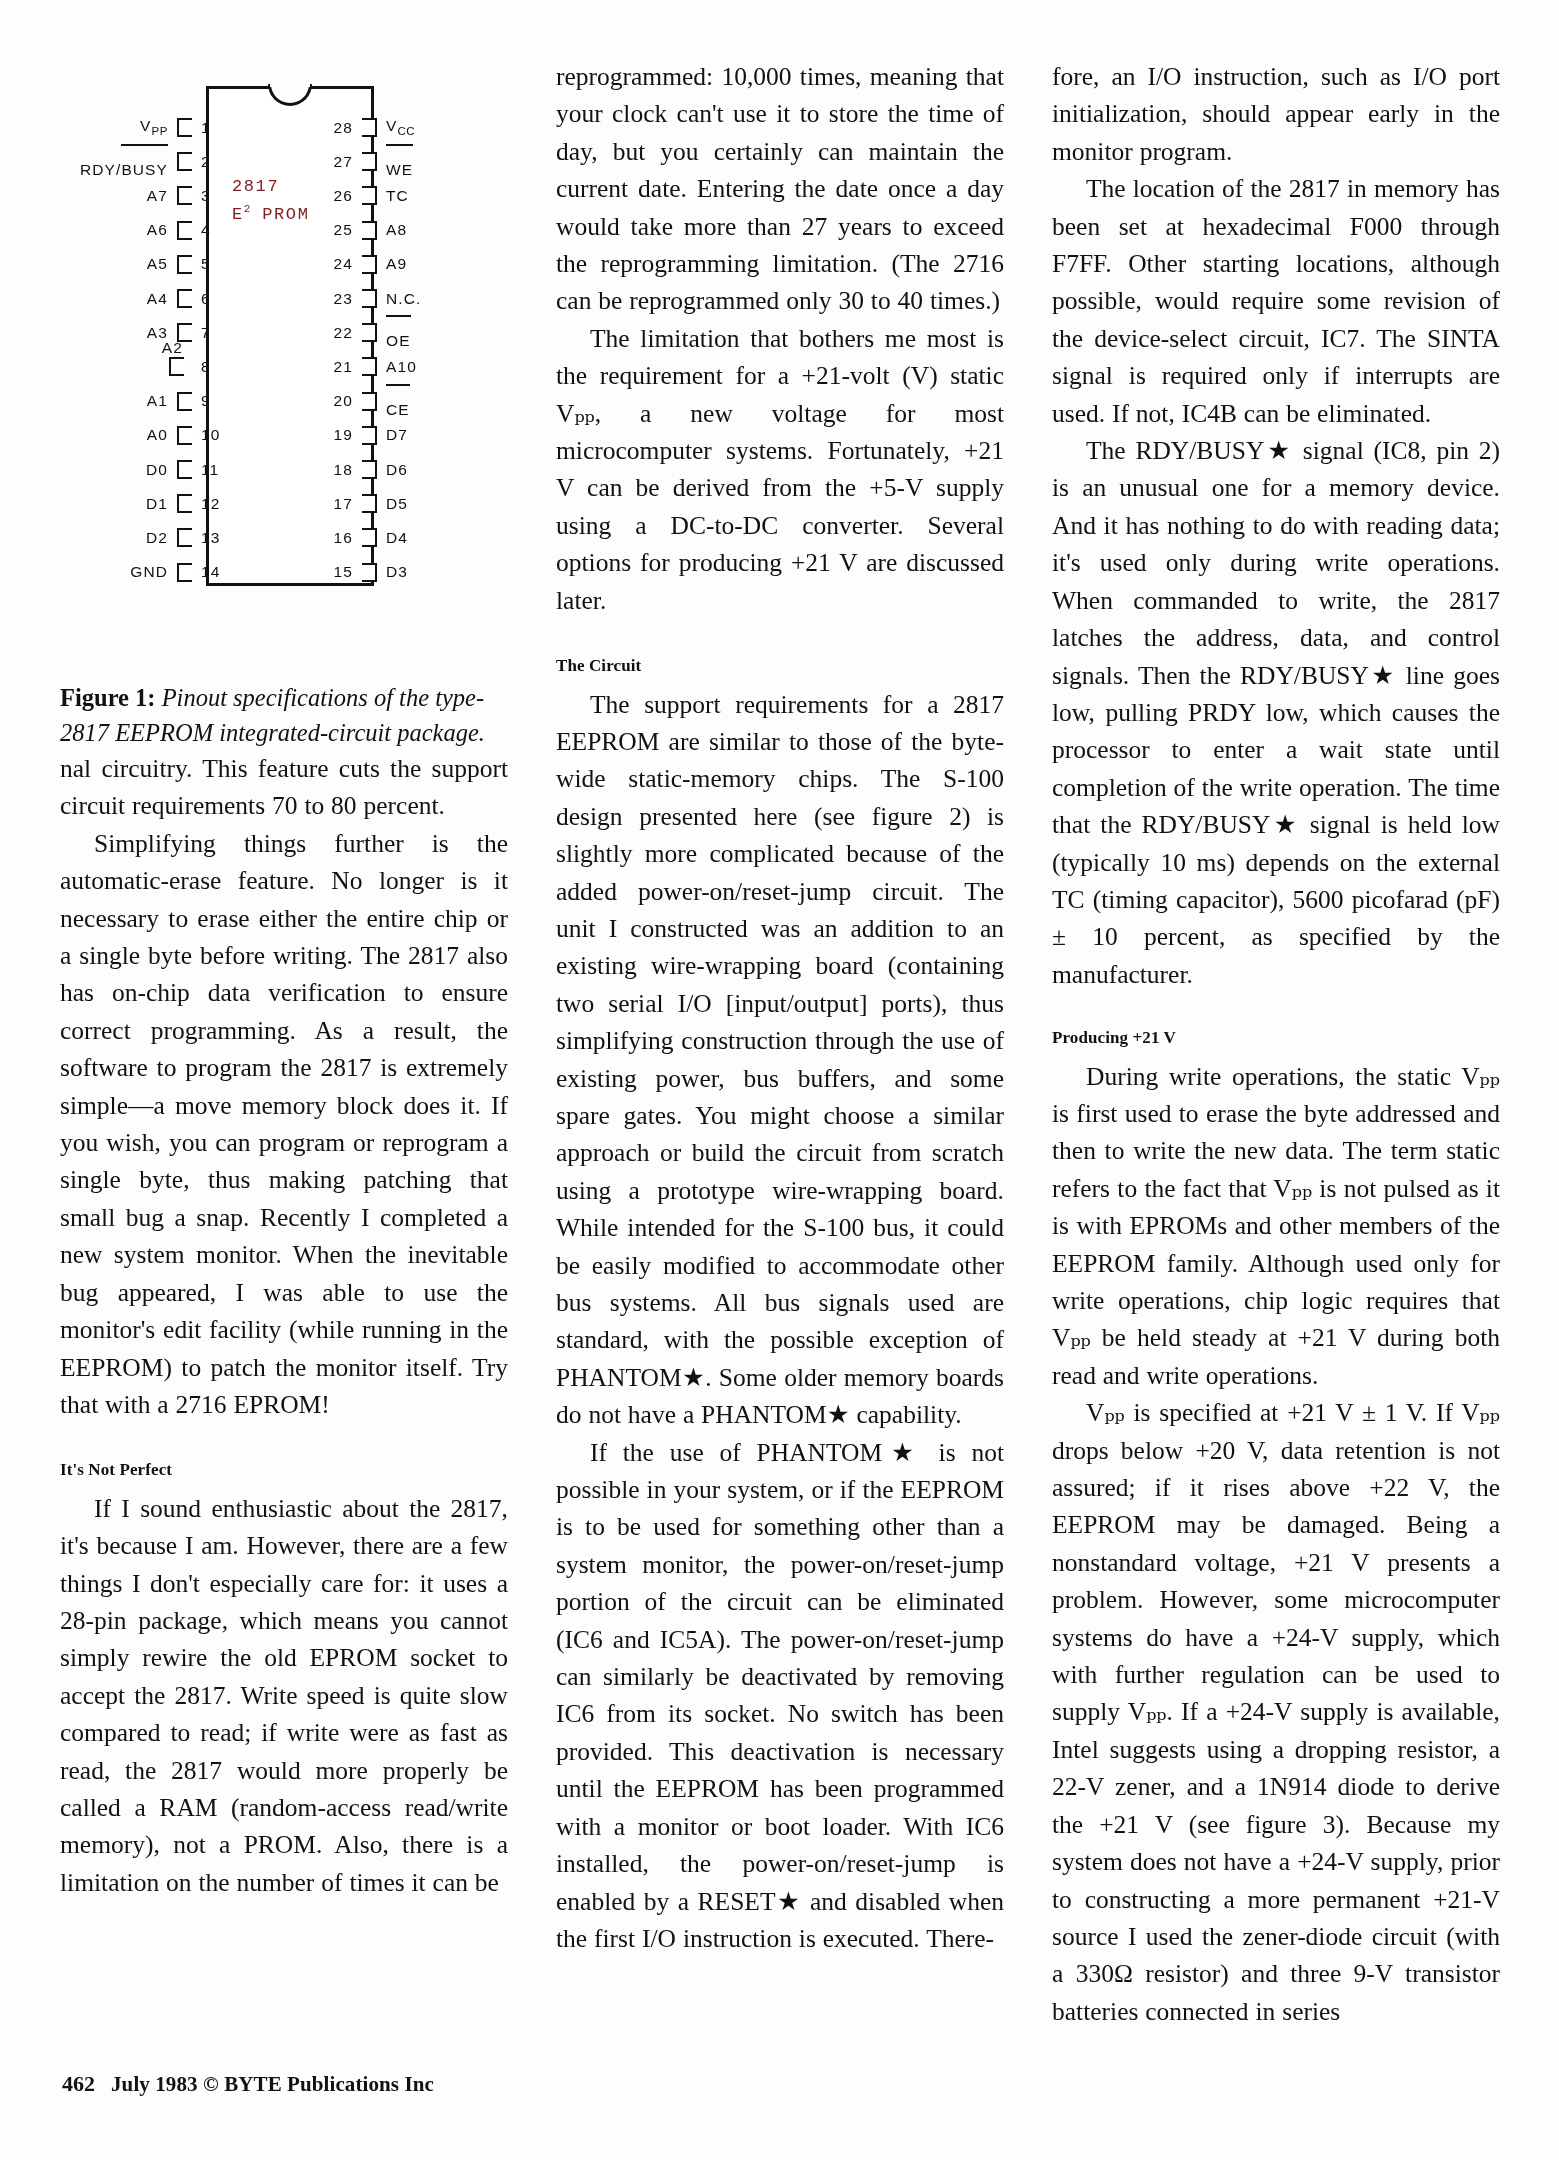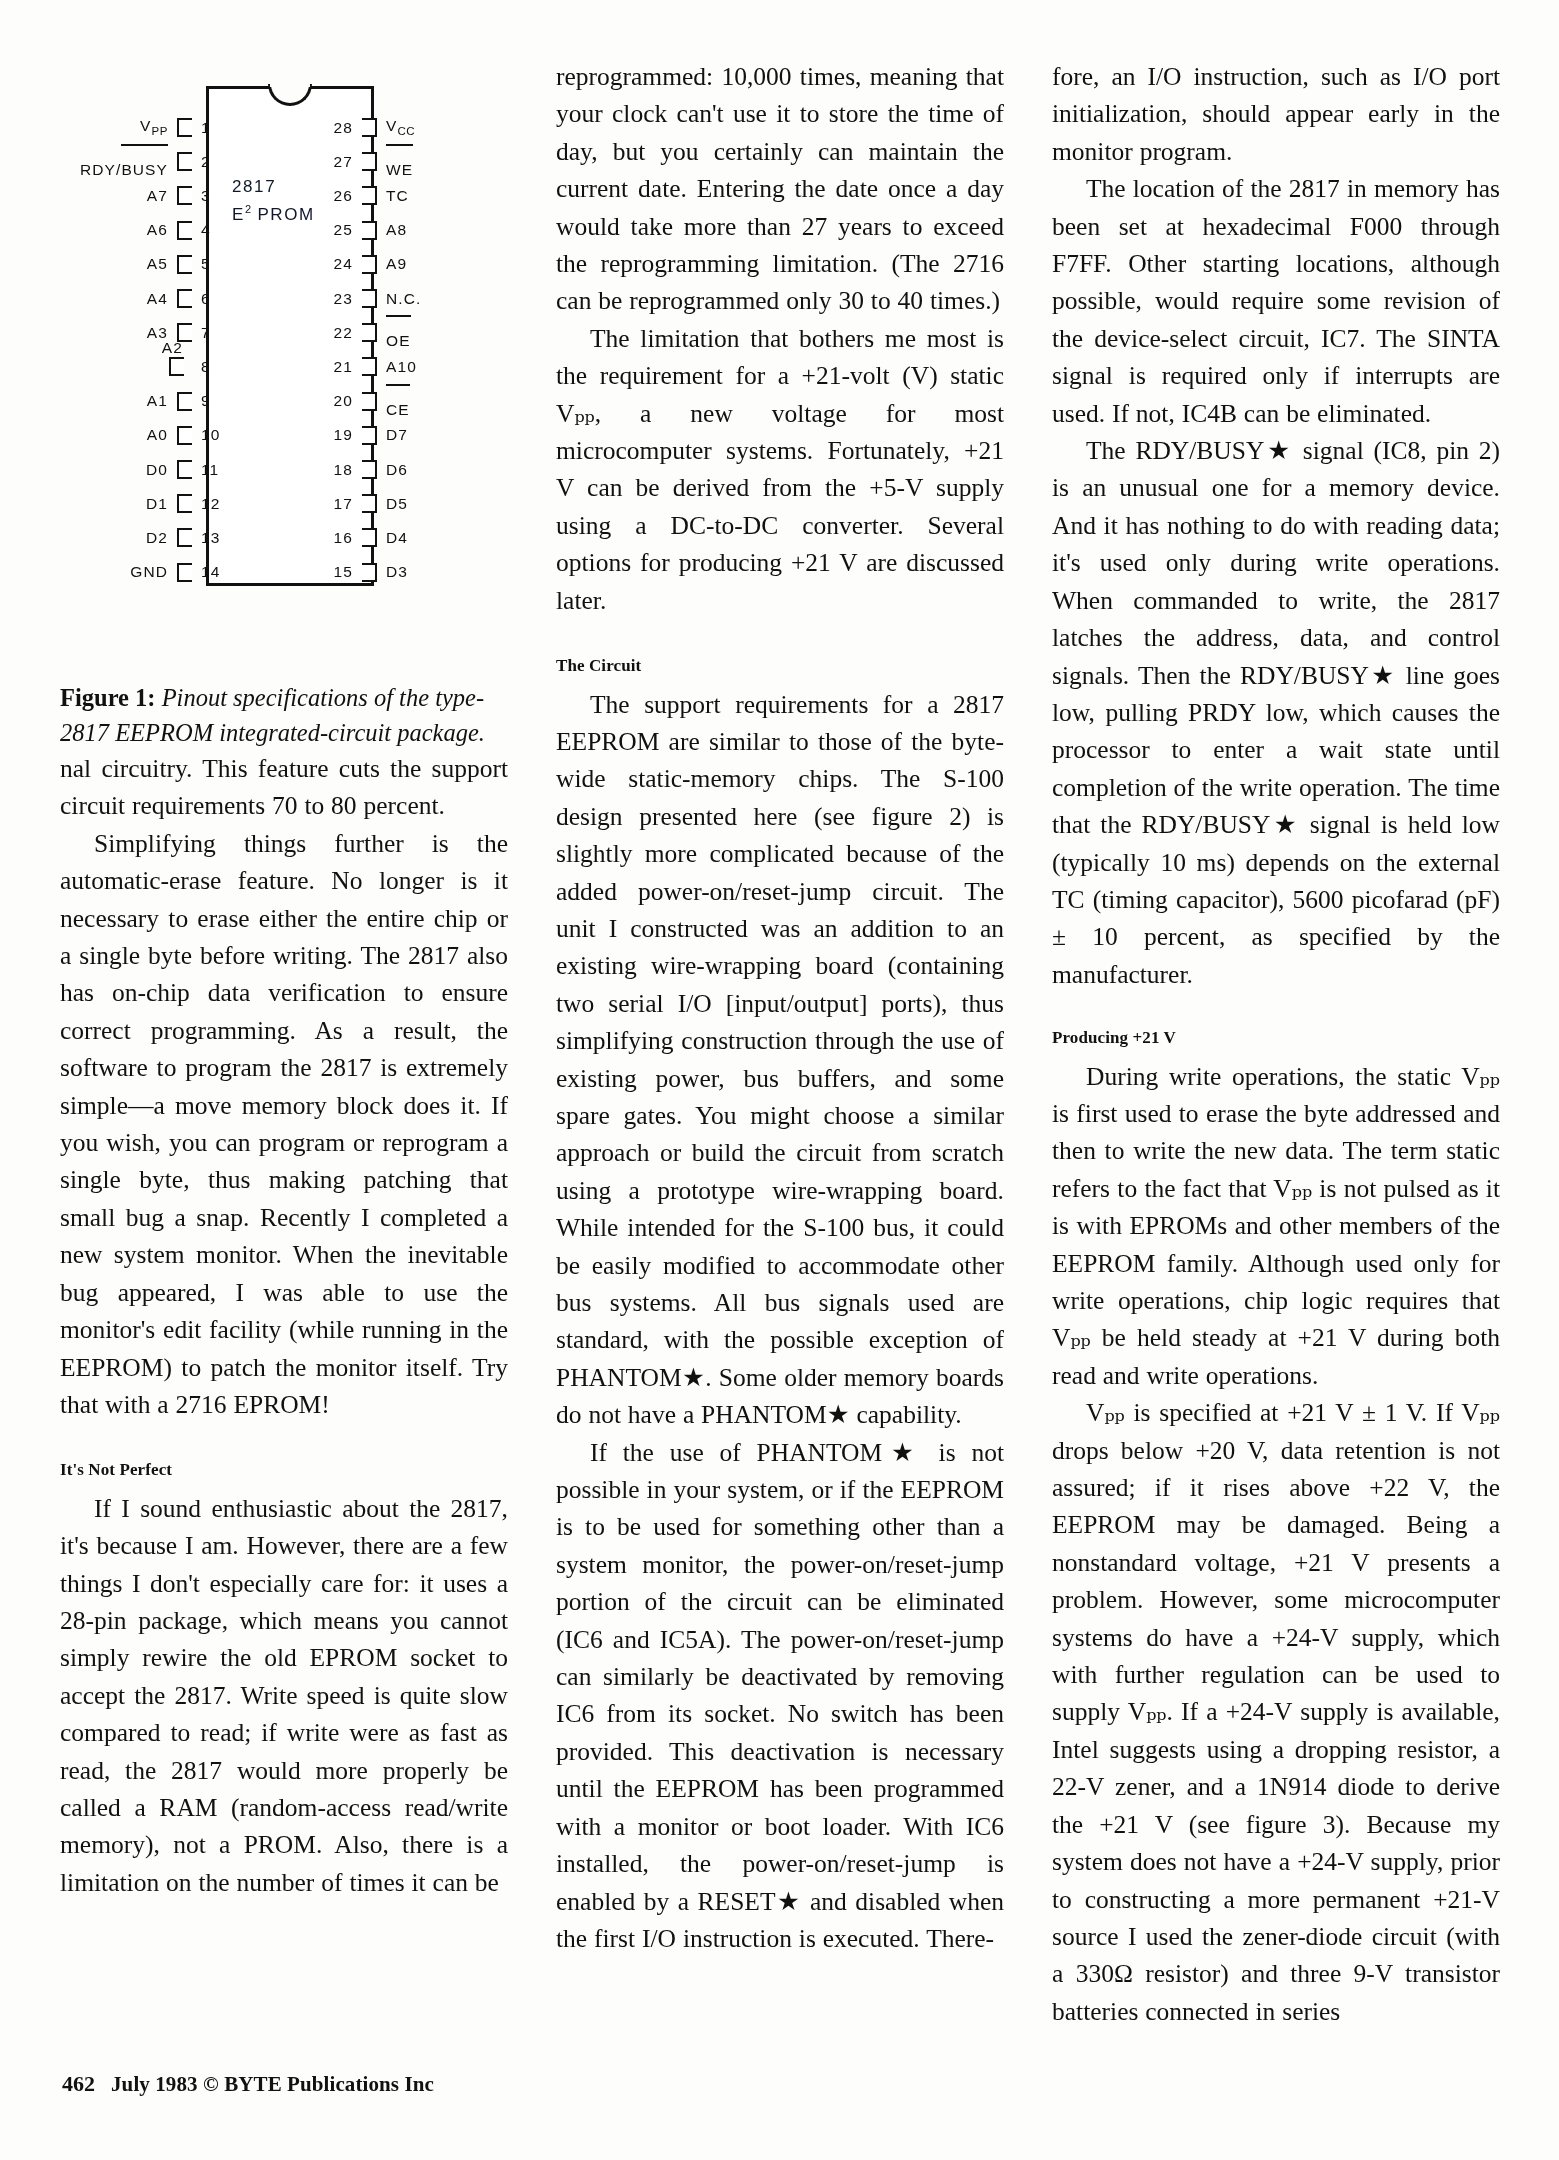--- a/index.html
+++ b/index.html
@@ -116,25 +116,25 @@
     width: 40px;
     height: 5px;
     background: #fdfdfc;
   }
 
   .chip-label {
     position: absolute;
     left: 172px;
     top: 104px;
     width: 160px;
-    font-family: Liberation Sans, sans-serif;
+    font-family: Liberation Mono, monospace;
     font-size: 17px;
     line-height: 22px;
     letter-spacing: 1.6px;
-    color: #0f172a;
+    color: #7f1d1d;
     font-weight: 500;
   }
   .chip-label sup {
     font-size: 11px;
     vertical-align: super;
     letter-spacing: 0;
   }
 
   .pin {
     position: absolute;

